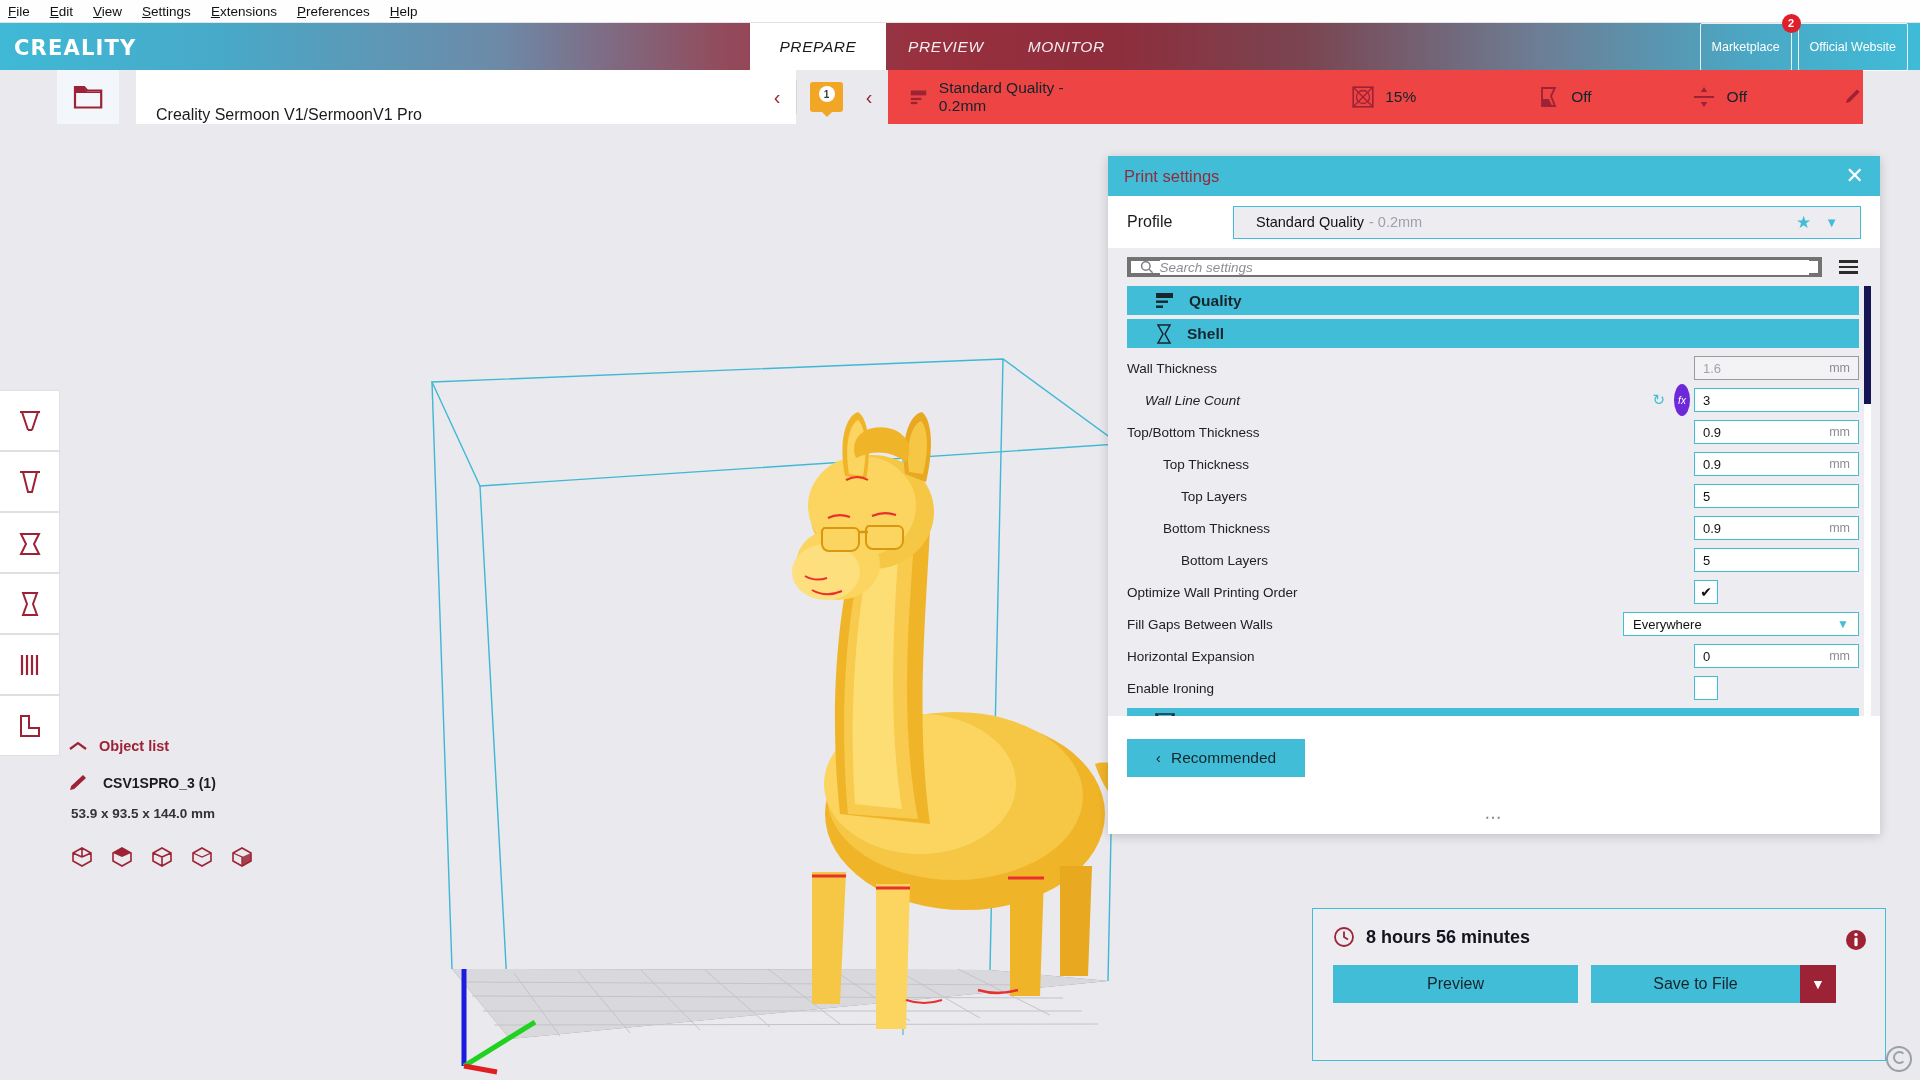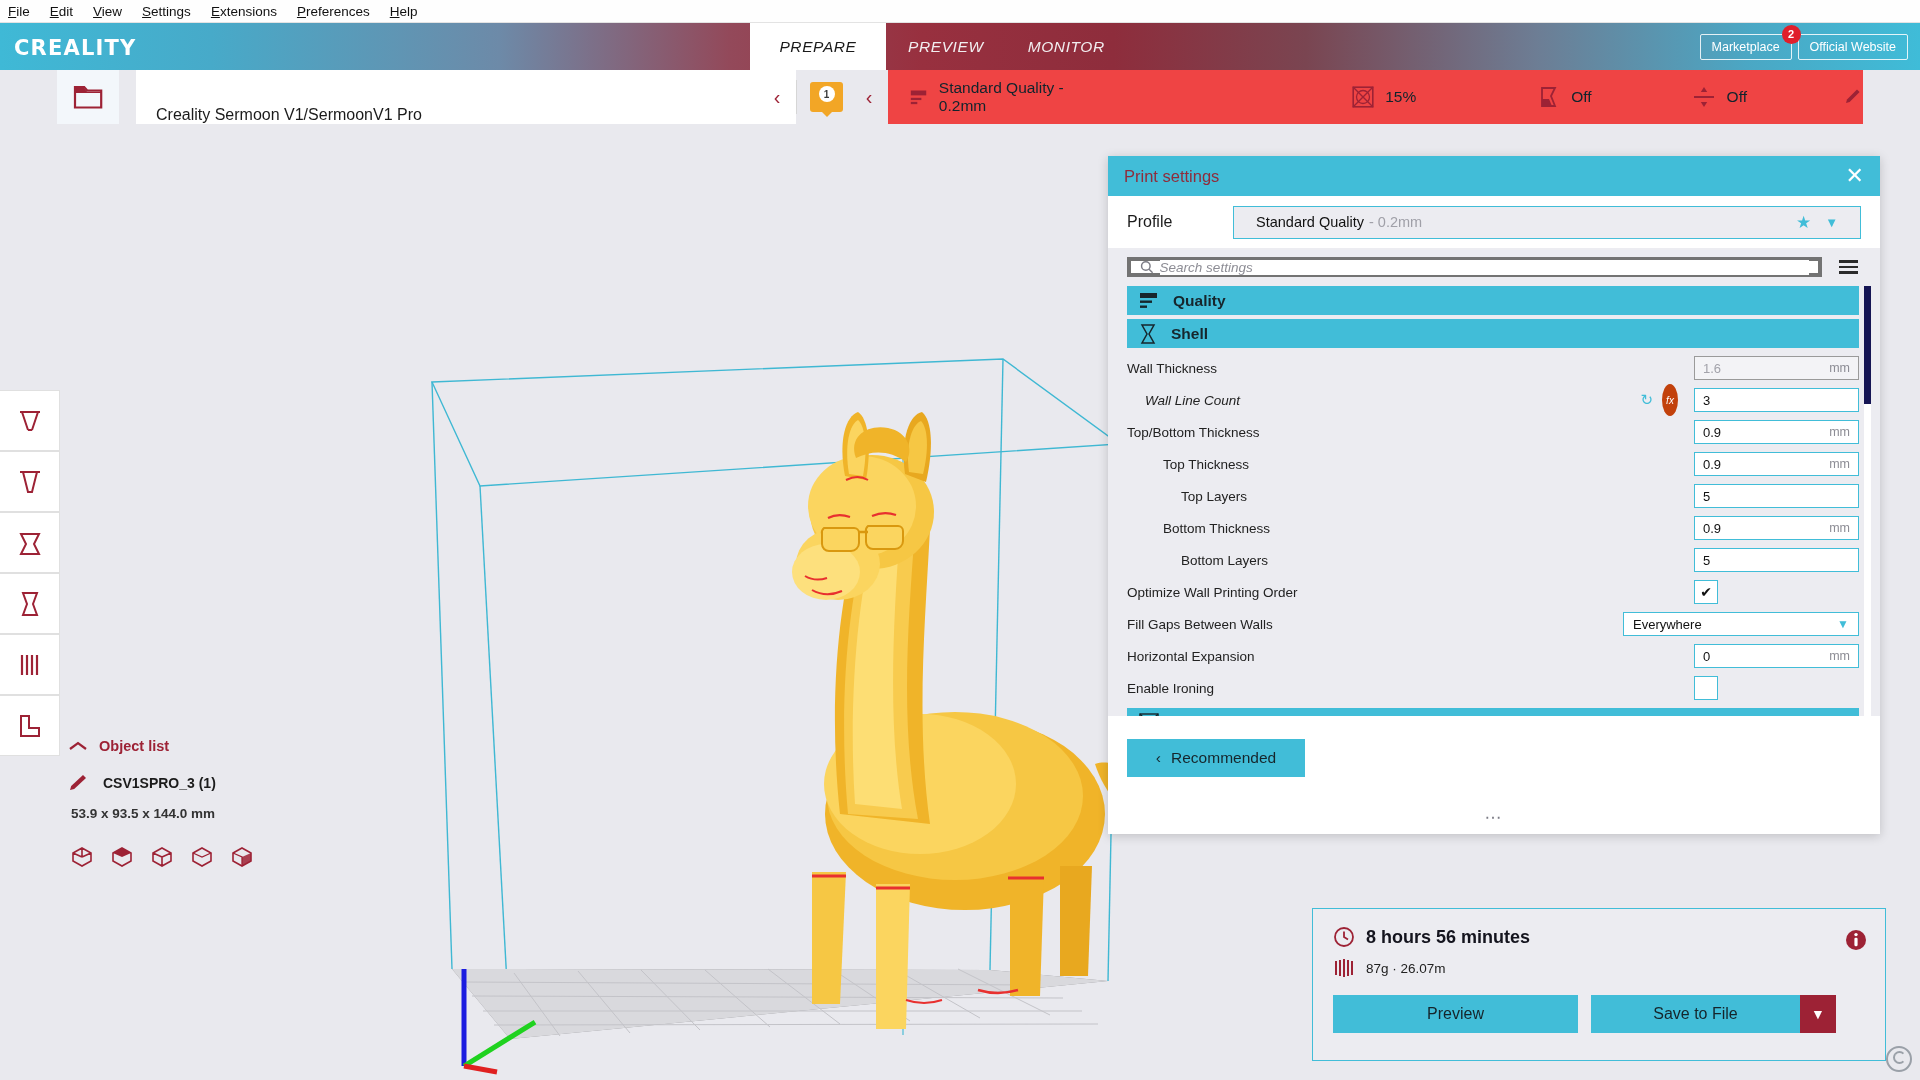--- a/index.html
+++ b/index.html
@@ -40,21 +40,21 @@
   .tabs { position: absolute; left: 750px; top: 0; height: 47px; display: flex; font-style: italic; }
   .tab {
     height: 47px; display: flex; align-items: center; justify-content: center;
     color: #f2eef0; font-size: 15.5px; letter-spacing: .6px;
     padding: 0 22px; cursor: pointer;
   }
   .tab.active { background: #ffffff; color: #1b1b1b; min-width: 136px; }
   .hdr-right { position: absolute; right: 12px; top: 0; height: 47px; display: flex; align-items: center; gap: 6px; }
   .hdr-btn {
     border: 1px solid rgba(255,255,255,.85); color: #fff; font-size: 12.5px;
-    padding: 5px 11px; border-radius: 2px; background: transparent; cursor: pointer;
+    padding: 16px 11px; border-radius: 2px; background: transparent; cursor: pointer;
     white-space: nowrap;
   }
   .hdr-btn-wrap { position: relative; }
   .badge {
     position: absolute; top: -9px; right: -9px;
     width: 19px; height: 19px; border-radius: 50%; background: #e01f2b;
     color: #fff; font-size: 11px; display: flex; align-items: center;
     justify-content: center; font-weight: bold;
   }
 
@@ -151,36 +151,36 @@
   .search-box input::placeholder { color: #8d8d95; font-style: italic; }
   .hamburger { display: flex; flex-direction: column; gap: 3px; cursor: pointer; padding: 3px; }
   .hamburger span { display: block; width: 19px; height: 2.5px; background: #2b2b2b; }
 
   .settings-list {
     position: relative; background: #ececf1; height: 430px; overflow: hidden;
     padding: 0 0 0 19px;
   }
   .cat {
     height: 29px; background: #41bdd8; display: flex; align-items: center;
-    gap: 14px; margin-bottom: 4px; padding-left: 12px; cursor: pointer;
+    gap: 14px; margin-bottom: 4px; padding-left: 28px; cursor: pointer;
     margin-right: 21px;
   }
   .cat .cat-lbl { font-size: 15.5px; font-weight: bold; color: #16262c; }
   .setrow { height: 32px; display: flex; align-items: center; padding-right: 21px; }
   .setlbl { font-size: 13.5px; color: #222; flex: 1; }
   .setlbl.ind1 { padding-left: 18px; }
   .setlbl.ind2 { padding-left: 36px; }
   .setlbl.ind3 { padding-left: 54px; }
   .setlbl.italic { font-style: italic; }
   .valwrap { display: flex; align-items: center; }
   .revert { color: #41bdd8; font-size: 15px; margin-right: 9px; cursor: pointer; }
   .fxicon {
-    width: 16px; height: 32px; border-radius: 50%; background: #c2410c; color: #fff;
+    width: 16px; height: 32px; border-radius: 50%; background: #6d28d9; color: #fff;
     font-size: 10px; font-style: italic; display: flex; align-items: center;
-    justify-content: center; margin-right: 16px; cursor: pointer;
+    justify-content: center; margin-right: 4px; cursor: pointer;
   }
   .valbox {
     width: 165px; height: 24px; border: 1px solid #41bdd8; background: #fff;
     display: flex; align-items: center; padding: 0 8px; font-size: 13px; color: #111;
   }
   .valbox.disabled { background: #f3f3f6; border-color: #9a9a9a; color: #a2a2aa; }
   .valbox .unit { margin-left: auto; color: #8d8d95; font-size: 12.5px; }
   .checkbox {
     width: 24px; height: 24px; border: 1px solid #41bdd8; background: #fff;
     display: flex; align-items: center; justify-content: center;
@@ -685,32 +685,20 @@
       </svg>
       <span class="t">8 hours 56 minutes</span>
     </div>
     <div class="ac-info">
       <svg width="22" height="22" viewBox="0 0 22 22">
         <circle cx="11" cy="11" r="10" fill="#9d2235"></circle>
         <circle cx="11" cy="5.6" r="1.7" fill="#fff"></circle>
         <rect x="9.4" y="8.8" width="3.2" height="8.4" rx="1.1" fill="#fff"></rect>
       </svg>
     </div>
-    <div class="ac-mat">
-      <svg width="22" height="20" viewBox="0 0 22 20">
-        <g stroke="#9d2235" stroke-width="2" fill="none">
-          <line x1="3" y1="3" x2="3" y2="17"></line>
-            <line x1="7" y1="2" x2="7" y2="18"></line>
-          <line x1="11" y1="1" x2="11" y2="19"></line>
-            <line x1="15" y1="2" x2="15" y2="18"></line>
-          <line x1="19" y1="3" x2="19" y2="17"></line>
-        </g>
-      </svg>
-      <span class="m">87g · 26.07m</span>
-    </div>
     <div class="ac-btns">
       <button class="btn-primary">Preview</button>
       <div class="btn-split">
         <button class="main">Save to File</button>
         <button class="caret">▼</button>
       </div>
     </div>
   </div>
 
   <div class="cam-gizmo"></div>

